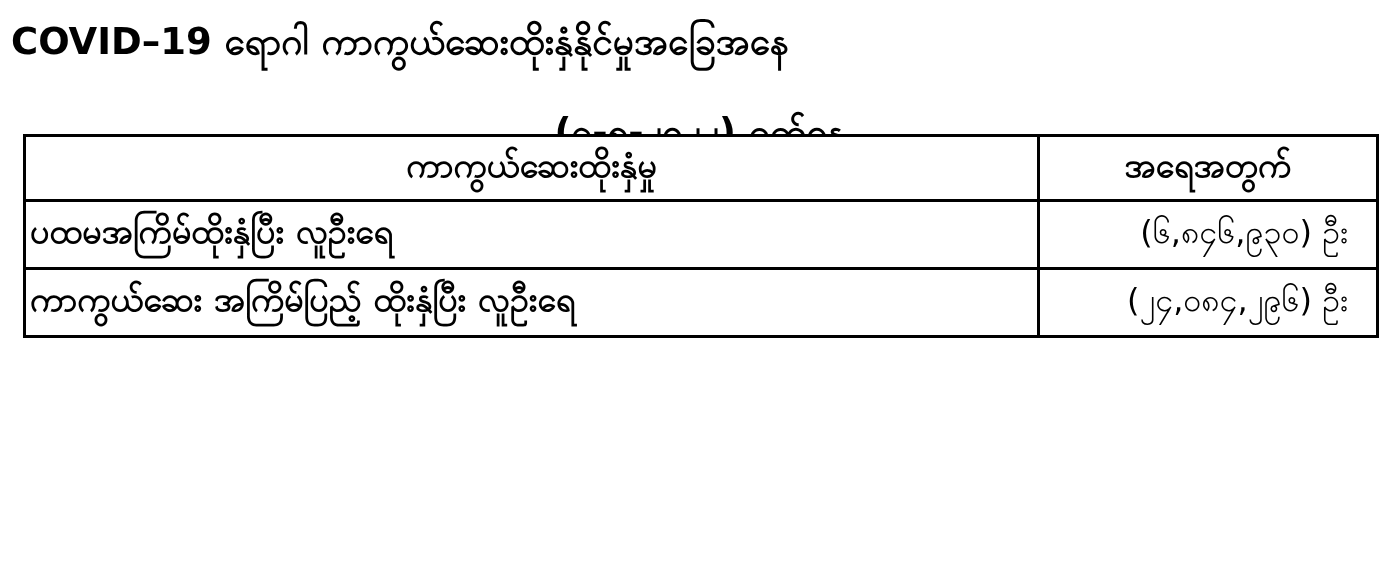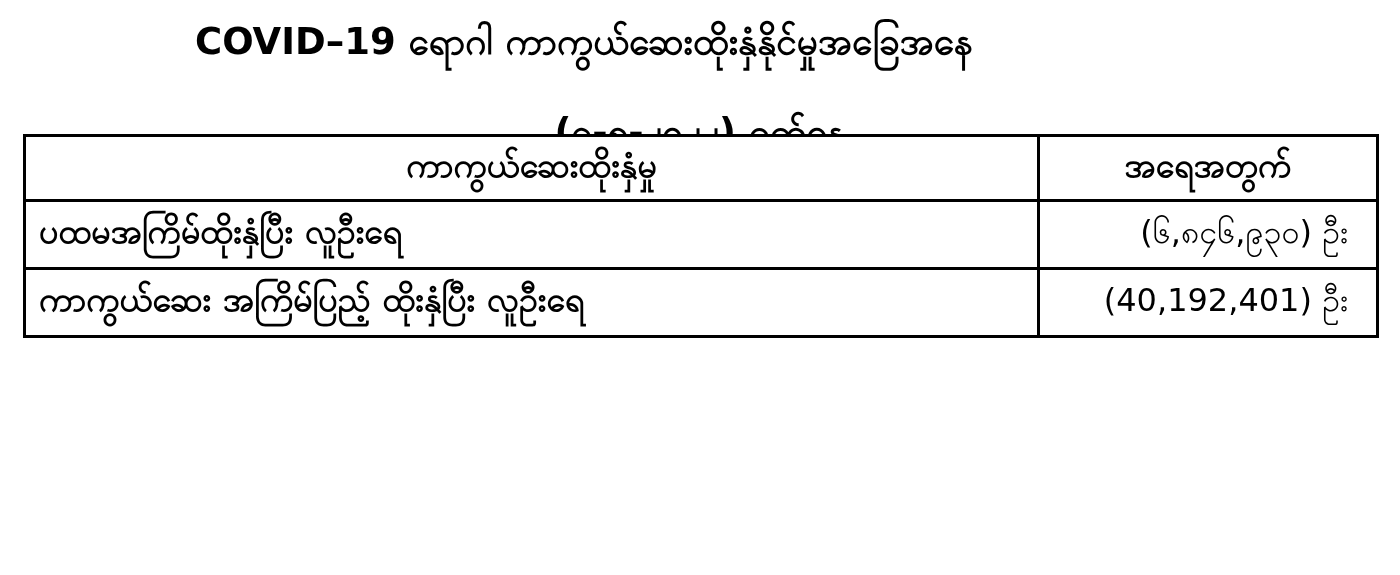--- a/index.html
+++ b/index.html
@@ -14,23 +14,23 @@
   }
   .page {
     position: relative;
     width: 1400px;
     height: 575px;
     background: #ffffff;
   }
   .title-line1 {
     position: absolute;
     top: 12px;
-    left: 0;
+    left: 11px;
     width: 1168px;
-    text-align: center;
+    text-align: left;
     font-size: 37px;
     line-height: 60px;
     font-weight: 700;
     white-space: nowrap;
   }
   .title-line2 {
     position: absolute;
     top: 78px;
     left: 0;
     width: 1400px;
@@ -64,21 +64,21 @@
     font-weight: 700;
     text-align: center;
     vertical-align: middle;
   }
   table.vax td.label {
     height: 63px;
     font-size: 34px;
     font-weight: 600;
     text-align: left;
     vertical-align: middle;
-    padding-left: 13px;
+    padding-left: 4px;
   }
   table.vax td.value {
     font-size: 32px;
     font-weight: 400;
     text-align: right;
     vertical-align: middle;
     padding-right: 28px;
   }
 </style>
 </head>
@@ -99,17 +99,17 @@
         <th>အရေအတွက်</th>
       </tr>
     </thead>
     <tbody>
       <tr>
         <td class="label">ပထမအကြိမ်ထိုးနှံပြီး လူဦးရေ</td>
         <td class="value">(၆,၈၄၆,၉၃၀) ဦး</td>
       </tr>
       <tr>
         <td class="label">ကာကွယ်ဆေး အကြိမ်ပြည့် ထိုးနှံပြီး လူဦးရေ</td>
-        <td class="value">(40,192,401) ဦး</td>
+        <td class="value">(၂၄,၀၈၄,၂၉၆) ဦး</td>
       </tr>
     </tbody>
   </table>
 </div>
 
 </body></html>

